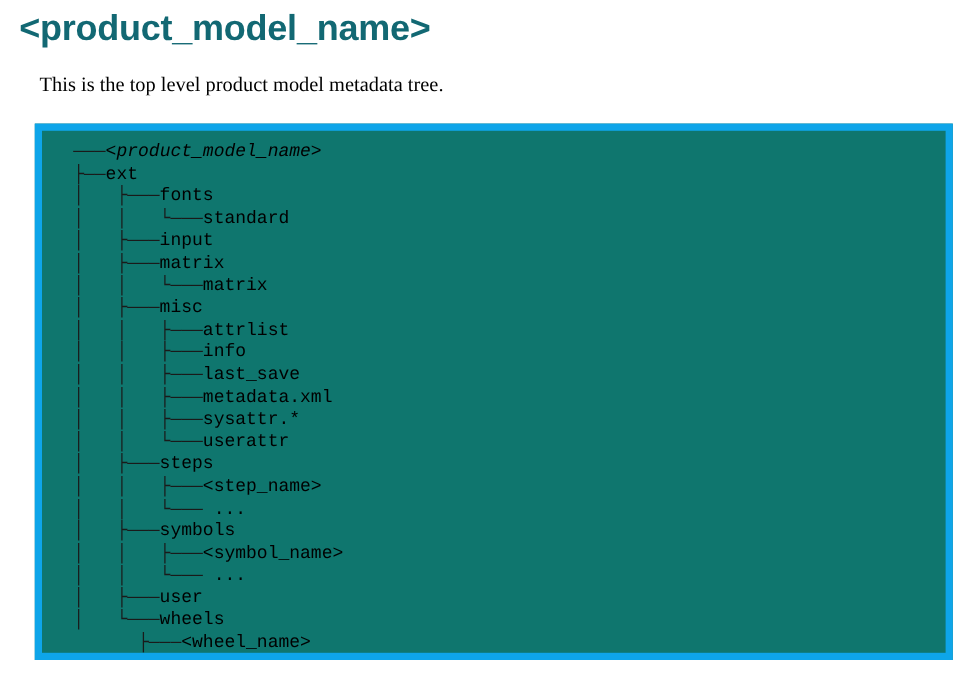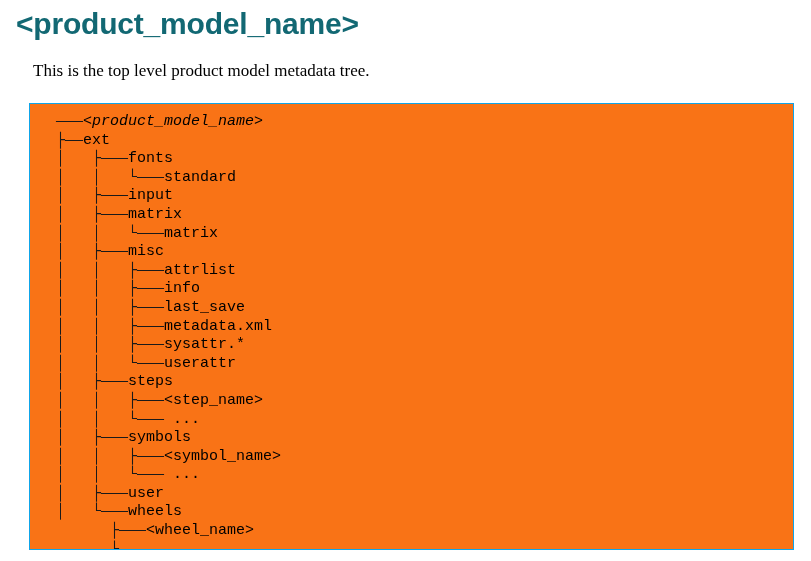--- a/index.html
+++ b/index.html
@@ -52,22 +52,22 @@
   }
 
   
   .tree-box {
     position: absolute;
     left: 29px;
     top: 103px;
     width: 765px;
     height: 447px;
     box-sizing: border-box;
-    border: 1px solid #0ea5e9;
-    background: #f97316;
+    border: 6px solid #0ea5e9;
+    background: #0f766e;
     overflow: hidden;
   }
 
   .tree-listing {
     margin: 0;
     padding: 9px 0 0 8px;
     font-family: "Liberation Mono", "DejaVu Sans Mono", monospace;
     font-size: 15px;
     line-height: 18.6px;
     color: #000000;

